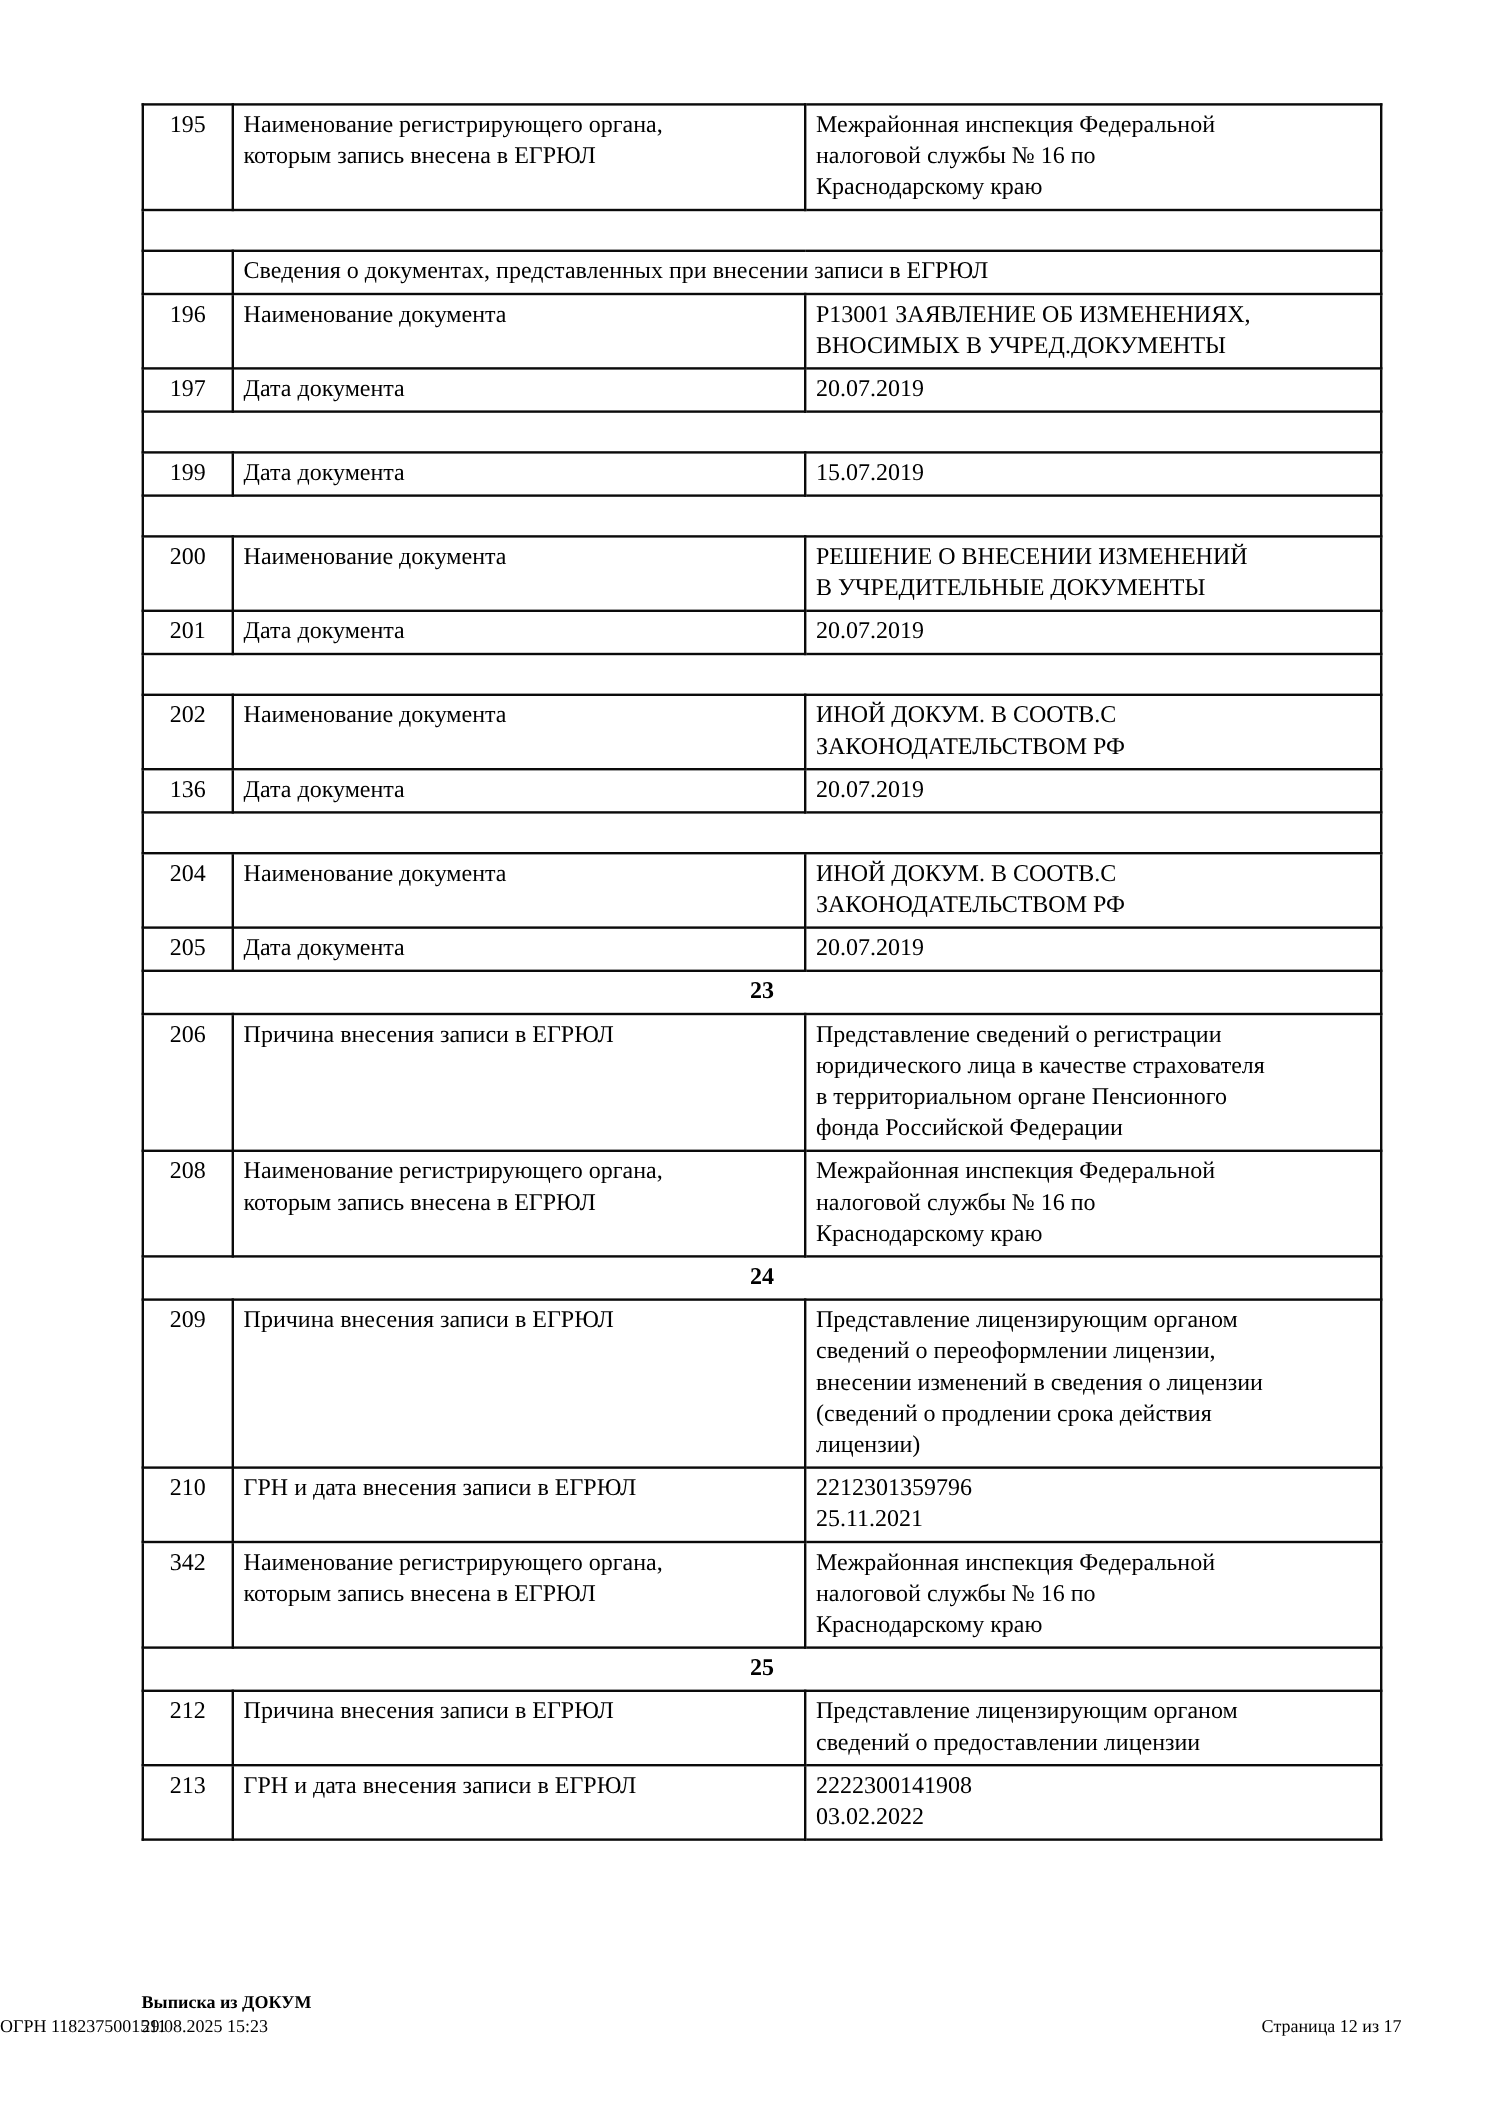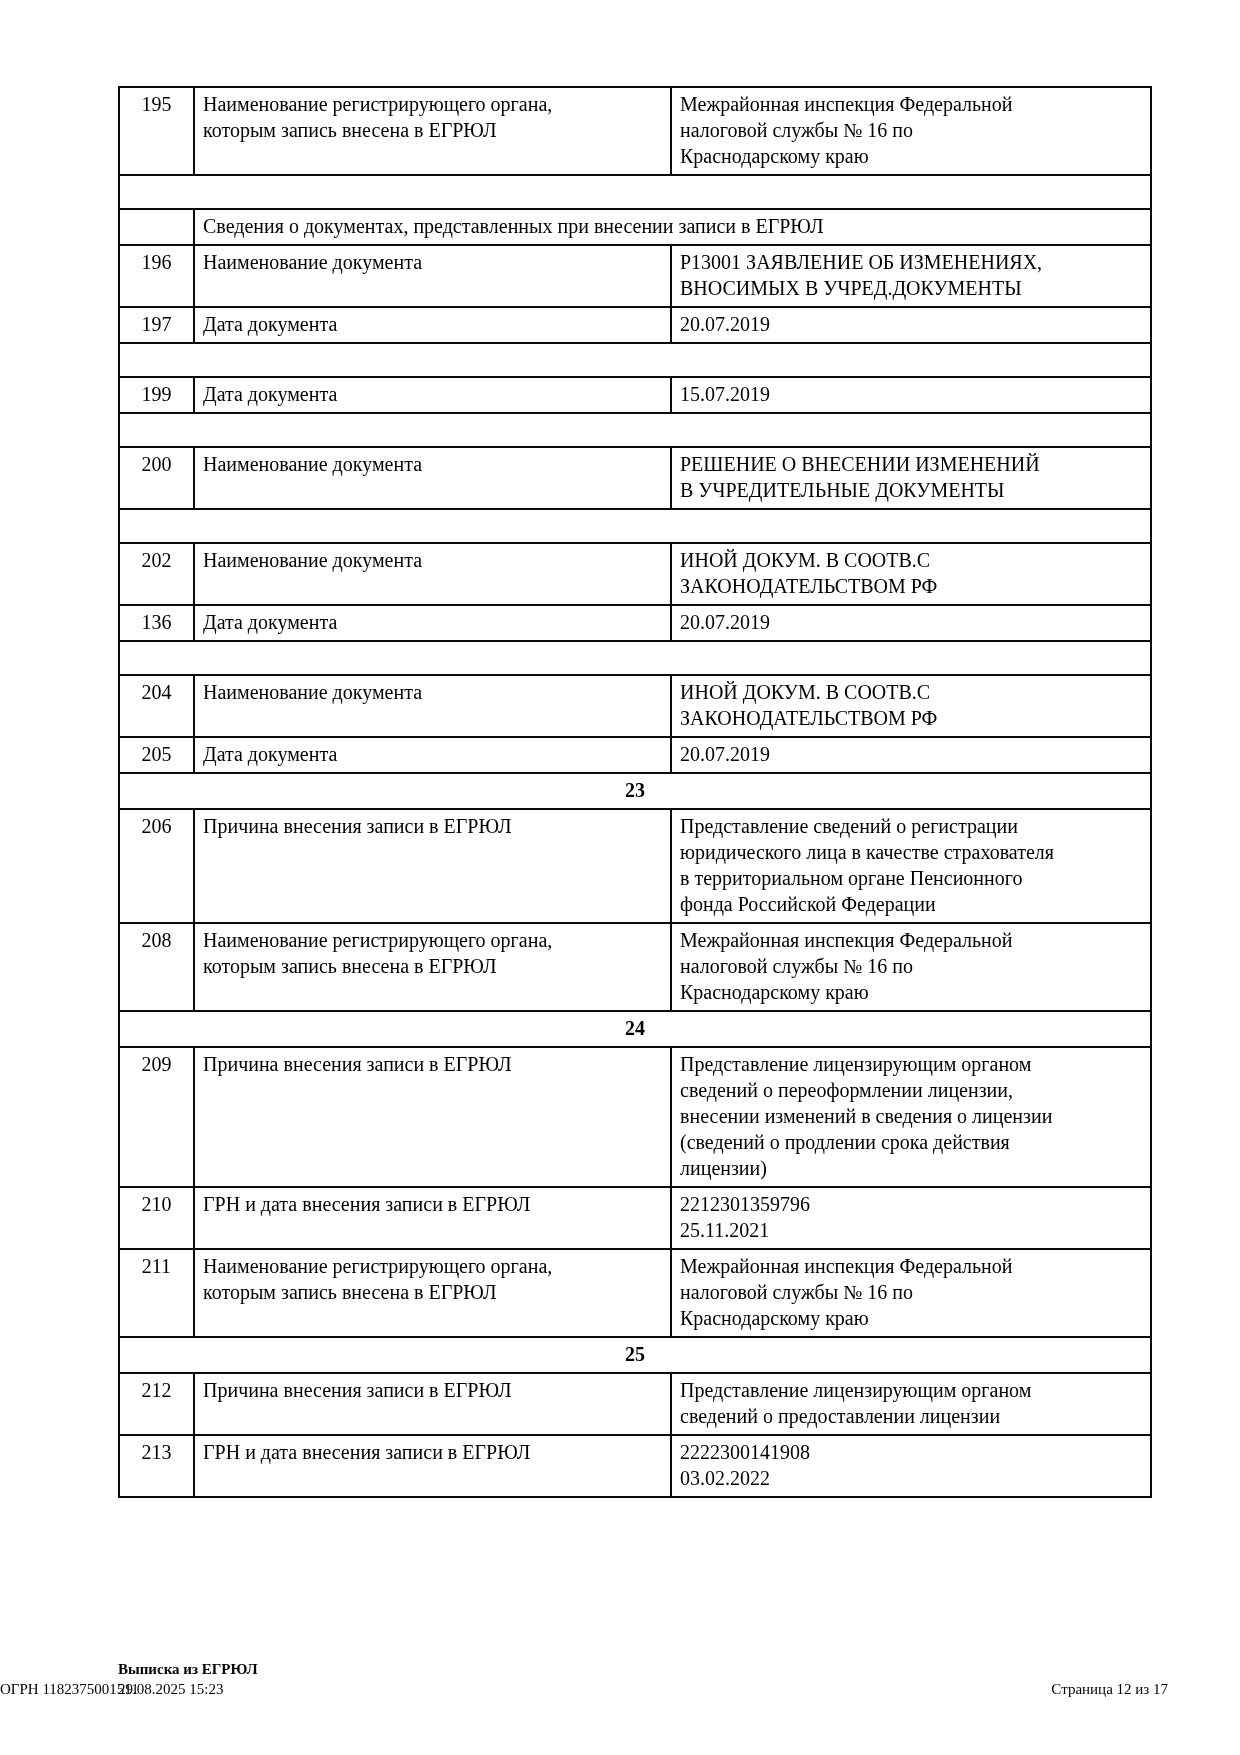--- a/index.html
+++ b/index.html
@@ -123,20 +123,25 @@
         <tr>
           <td class="cell-spacer" colspan="3"></td>
         </tr>
         <tr>
           <td class="cell-num">200</td>
           <td class="cell-label">Наименование документа</td>
           <td class="cell-value">РЕШЕНИЕ О ВНЕСЕНИИ ИЗМЕНЕНИЙ
 В УЧРЕДИТЕЛЬНЫЕ ДОКУМЕНТЫ</td>
         </tr>
         <tr>
+          <td class="cell-num">201</td>
+          <td class="cell-label">Дата документа</td>
+          <td class="cell-value">20.07.2019</td>
+        </tr>
+        <tr>
           <td class="cell-spacer" colspan="3"></td>
         </tr>
         <tr>
           <td class="cell-num">202</td>
           <td class="cell-label">Наименование документа</td>
           <td class="cell-value">ИНОЙ ДОКУМ. В СООТВ.С
 ЗАКОНОДАТЕЛЬСТВОМ РФ</td>
         </tr>
         <tr>
           <td class="cell-num">136</td>
@@ -188,21 +193,21 @@
 (сведений о продлении срока действия
 лицензии)</td>
         </tr>
         <tr>
           <td class="cell-num">210</td>
           <td class="cell-label">ГРН и дата внесения записи в ЕГРЮЛ</td>
           <td class="cell-value">2212301359796
 25.11.2021</td>
         </tr>
         <tr>
-          <td class="cell-num">211</td>
+          <td class="cell-num">342</td>
           <td class="cell-label">Наименование регистрирующего органа,
 которым запись внесена в ЕГРЮЛ</td>
           <td class="cell-value">Межрайонная инспекция Федеральной
 налоговой службы № 16 по
 Краснодарскому краю</td>
         </tr>
         <tr>
           <td class="cell-section" colspan="3">25</td>
         </tr>
         <tr>
@@ -215,17 +220,17 @@
           <td class="cell-num">213</td>
           <td class="cell-label">ГРН и дата внесения записи в ЕГРЮЛ</td>
           <td class="cell-value">2222300141908
 03.02.2022</td>
         </tr>
       </tbody>
   </table>
 </div>
 
 <div class="footer-left">
-  <div class="footer-doc-type">Выписка из ЕГРЮЛ</div>
+  <div class="footer-doc-type">Выписка из ДОКУМ</div>
   <div>29.08.2025 15:23</div>
 </div>
 <div class="footer-center">ОГРН 1182375001511</div>
 <div class="footer-right">Страница 12 из 17</div>
 
 </body></html>

